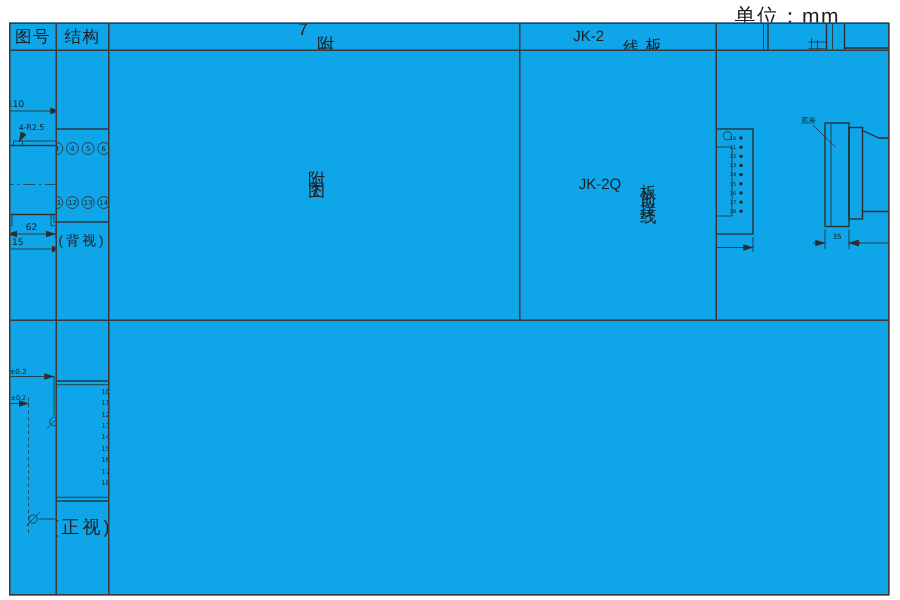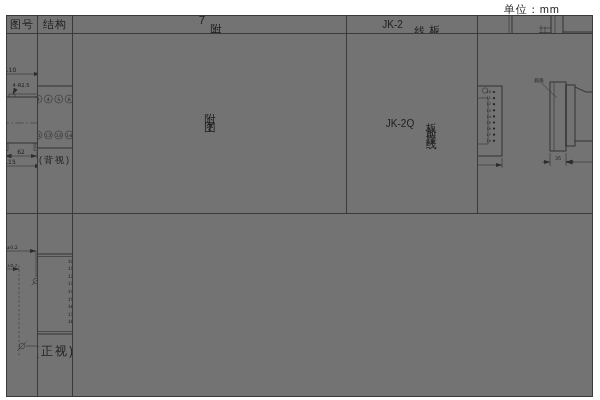--- a/index.html
+++ b/index.html
@@ -1,20 +1,20 @@
 <!DOCTYPE html>
 <html><head>
 <meta charset="utf-8">
 <style>
   html,body{margin:0;padding:0}
   body{width:600px;height:400px;background:#fff;position:relative;overflow:hidden;
        font-family:"Liberation Sans","DejaVu Sans",sans-serif;color:#1e1e1e}
-  .unit{position:absolute;top:2px;right:40px;font-size:11px;letter-spacing:1px}
+  .unit{position:absolute;top:2px;right:40px;font-size:14px;letter-spacing:1px}
   .tbl{position:absolute;left:6px;top:15px;width:585px;height:380px;border:1px solid #3a3a3a;
-       display:grid;grid-template-columns:31px 35px 274px 131px 1fr;grid-template-rows:18px 180px 1fr;background:#737373}
+       display:grid;grid-template-columns:31px 35px 274px 131px 1fr;grid-template-rows:18px 180px 1fr;background:#0ea5e9}
   .tbl>div{border-right:1px solid #3a3a3a;border-bottom:1px solid #3a3a3a;
        display:flex;align-items:center;justify-content:center;position:relative;overflow:hidden}
   .tbl>div:nth-child(5n){border-right:none}
   .tbl>div:nth-child(n+11){border-bottom:none}
   .hc{font-size:11px;letter-spacing:1px;white-space:nowrap}
   .hc.sp{letter-spacing:7px;text-indent:7px}
   .vtext{writing-mode:vertical-rl;text-orientation:upright;letter-spacing:9px;font-size:11.5px}
   .structcell{flex-direction:row;gap:9px}
   .model{font-size:10px;white-space:nowrap}
   .vstruct{writing-mode:vertical-rl;text-orientation:upright;letter-spacing:5px;font-size:11px}

